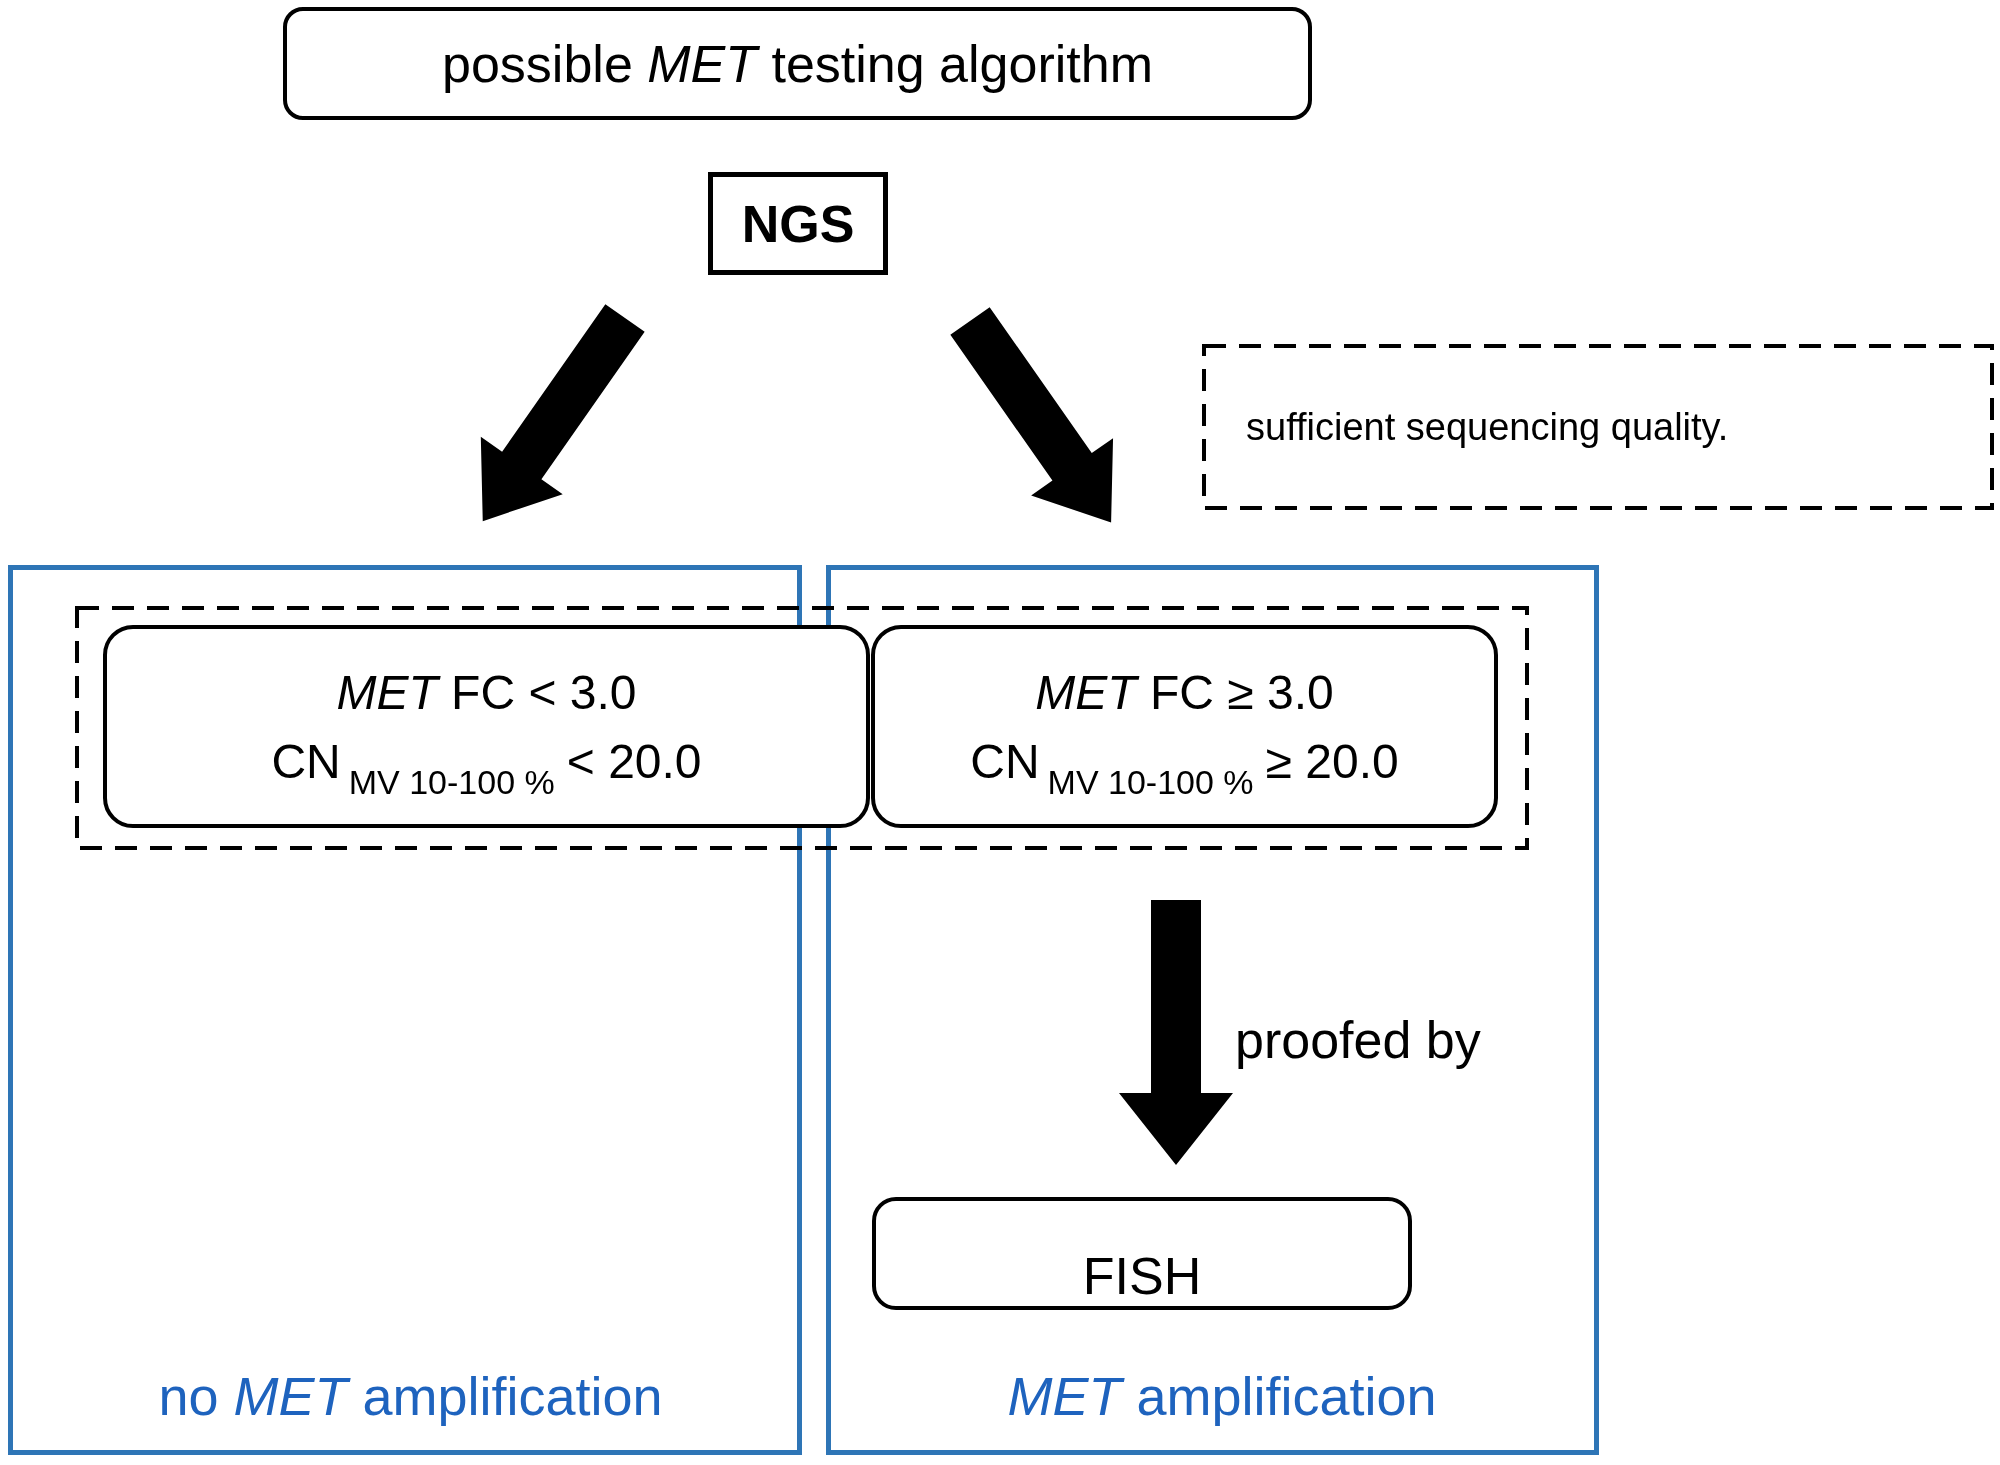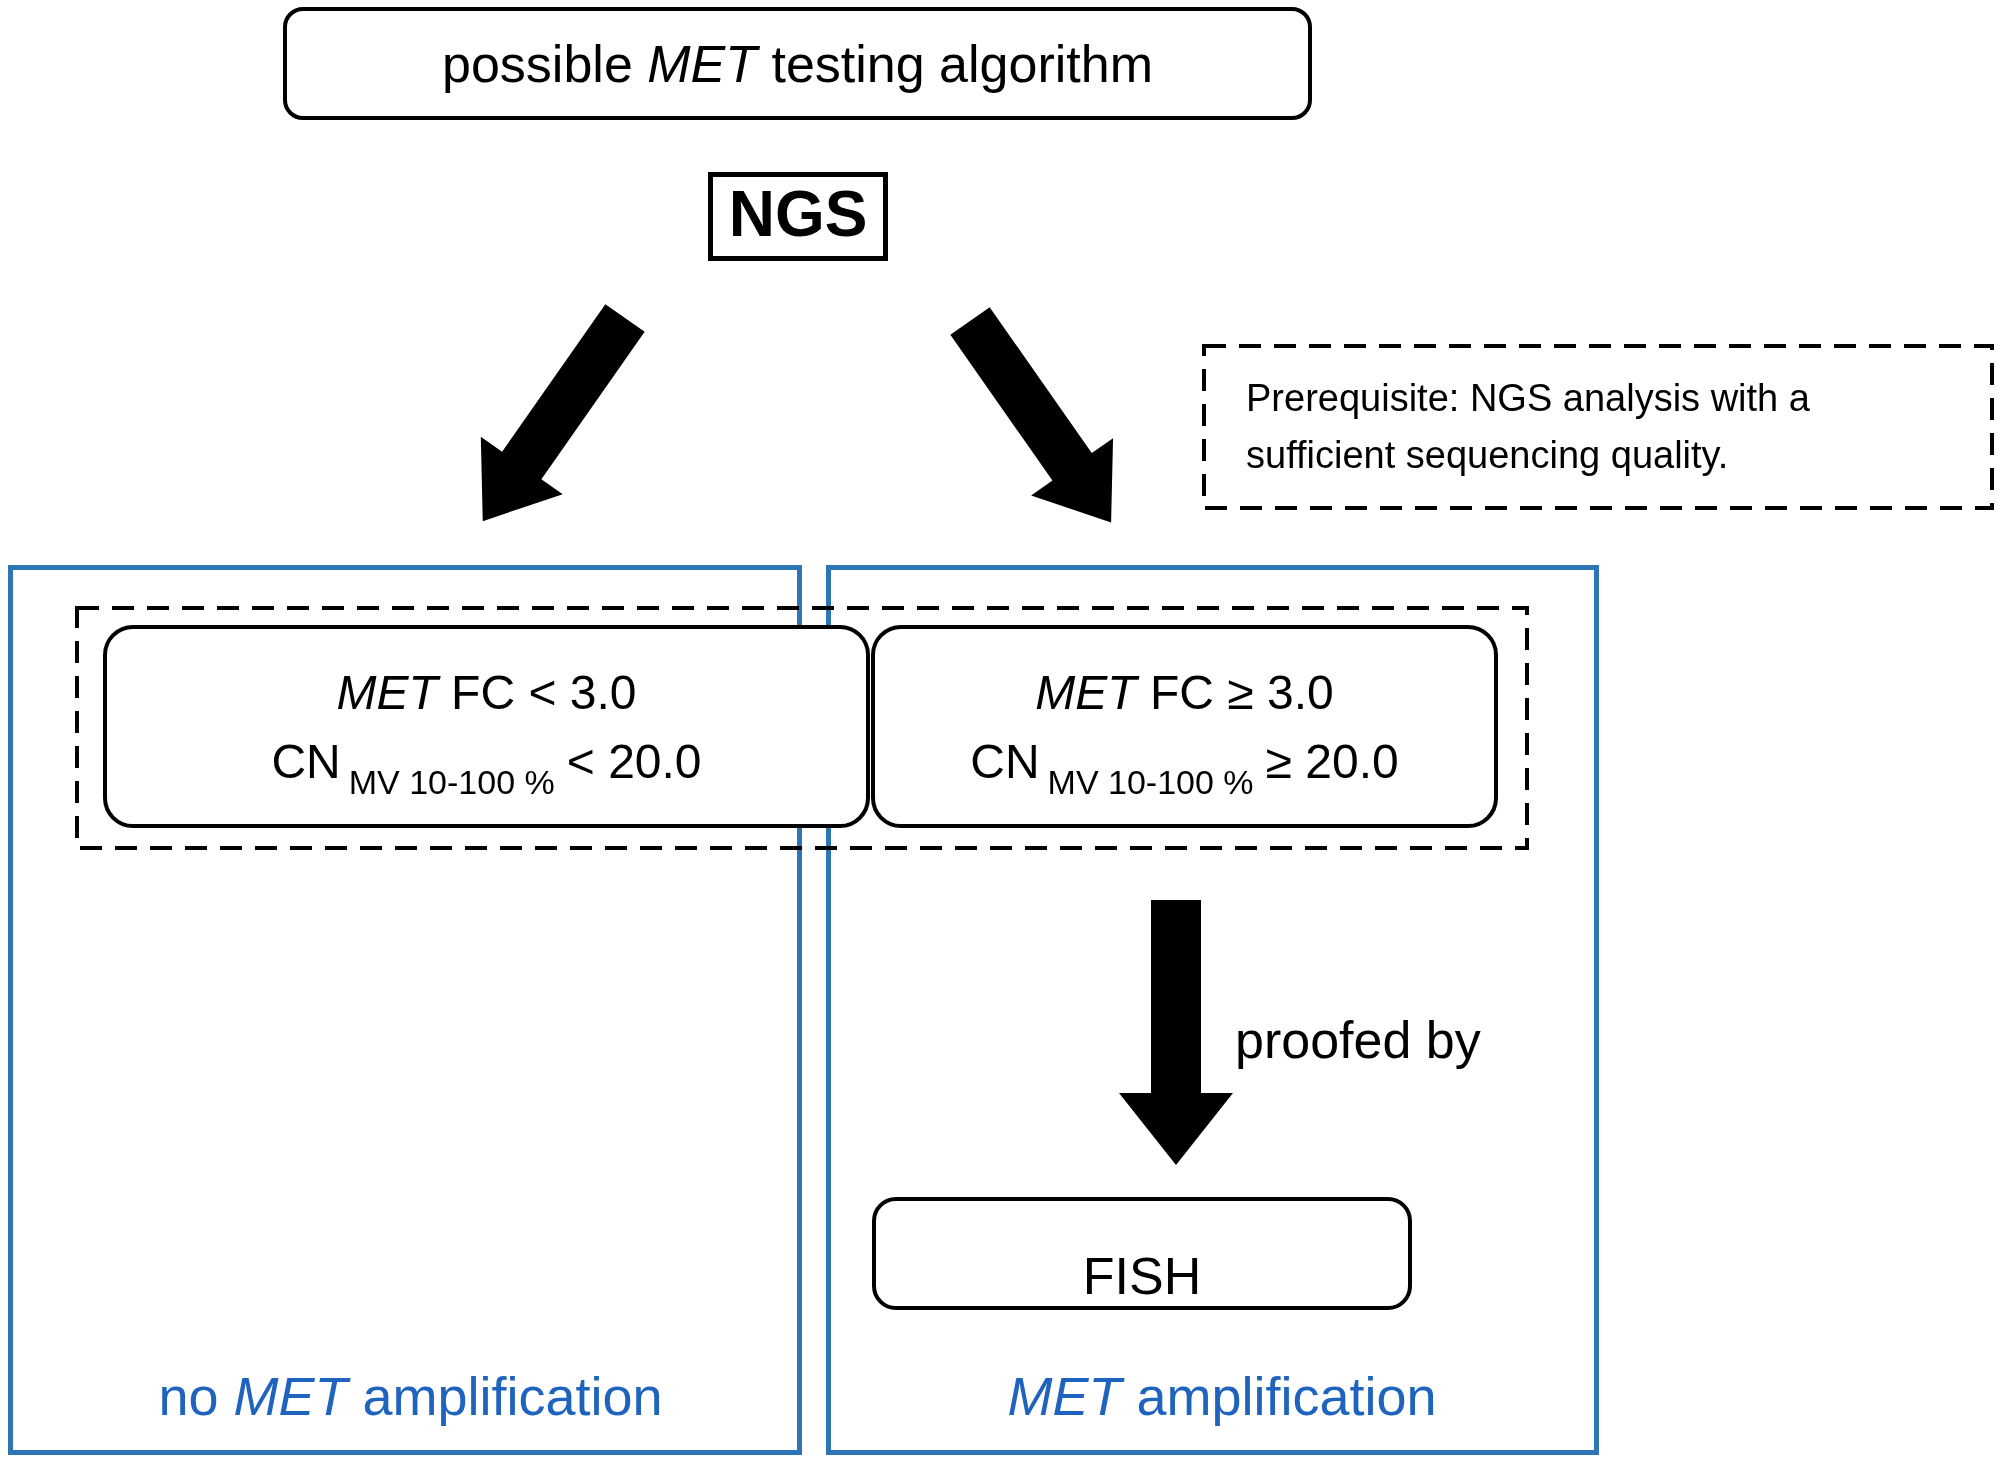--- a/index.html
+++ b/index.html
@@ -16,24 +16,24 @@
 
   
   .title-box {
     left: 283px; top: 7px; width: 1029px; height: 113px;
     border: 4px solid #000; border-radius: 20px;
     display: flex; align-items: center; justify-content: center;
     font-size: 52px; background: #fff; z-index: 3;
   }
   
   .ngs-box {
-    left: 708px; top: 172px; width: 180px; height: 89px;
+    left: 708px; top: 172px; width: 180px; height: 103px;
     border: 5px solid #000;
-    display: flex; align-items: flex-start; justify-content: center;
-    font-size: 64px; font-weight: bold; background: #fff; z-index: 3;
+    display: flex; align-items: center; justify-content: center;
+    font-size: 52px; font-weight: bold; background: #fff; z-index: 3;
   }
 
   
   .panel {
     border: 5px solid var(--panel-border, #2E75B6);
     background: #fff; z-index: 1;
   }
   .panel-left  { left: 8px;   top: 565px; width: 794px; height: 890px; }
   .panel-right { left: 826px; top: 565px; width: 773px; height: 890px; }
 
@@ -113,21 +113,20 @@
     <g transform="translate(970,321) rotate(-35)">
       <polygon fill="#000" points="-24,0 24,0 24,178 50,178 0,246 -50,178 -24,178"></polygon>
     </g>
 
     <g transform="translate(1176,900)">
       <polygon fill="#000" points="-25,0 25,0 25,193 57,193 0,265 -57,193 -25,193"></polygon>
     </g>
   </svg>
 
   <div class="abs prereq-text">
-    <span>Prerequisite: NGS analysis with a</span>
     <span>sufficient sequencing quality.</span>
   </div>
 
   <div class="abs criteria-box criteria-left">
     <div class="criteria-line"><span class="gene">MET</span><span> FC &lt; 3.0</span></div>
     <div class="criteria-line"><span>CN</span><span class="sub">MV 10-100 %</span><span>&lt; 20.0</span></div>
   </div>
 
   <div class="abs criteria-box criteria-right">
     <div class="criteria-line"><span class="gene">MET</span><span> FC ≥ 3.0</span></div>

